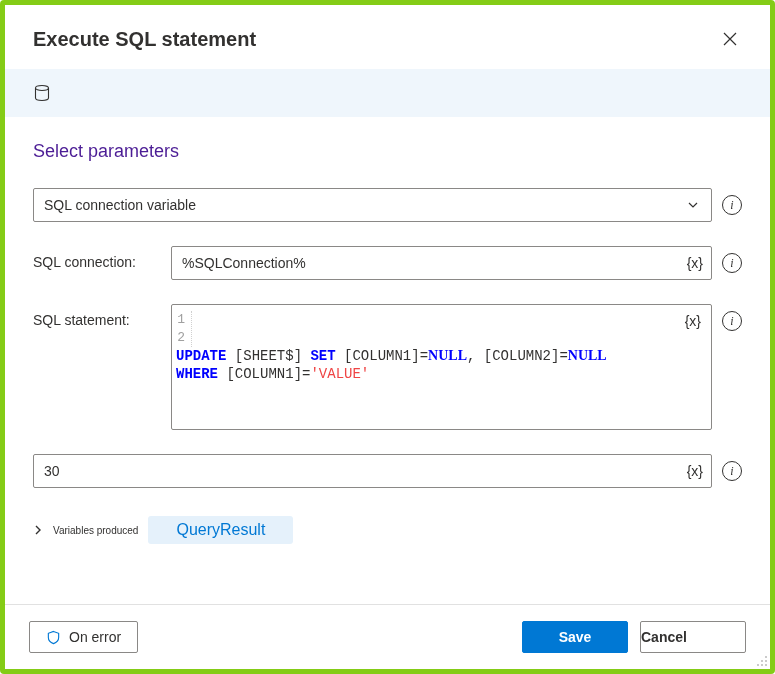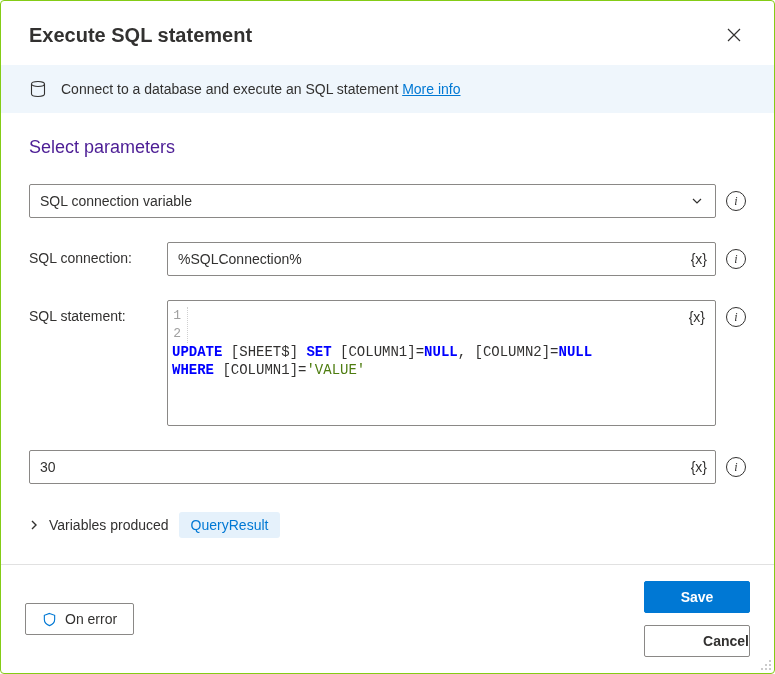--- a/index.html
+++ b/index.html
@@ -10,21 +10,21 @@
     background: #fff;
     width: 775px;
     height: 674px;
     overflow: hidden;
   }
   .dialog {
     width: 775px;
     height: 674px;
     display: flex;
     flex-direction: column;
-    border: 1px solid #84cc16;
+    border: 5px solid #84cc16;
     border-radius: 4px;
     position: relative;
   }
   .header {
     padding: 18px 24px 14px 28px;
     display: flex;
     align-items: center;
     justify-content: space-between;
   }
   .header h1 {
@@ -149,36 +149,36 @@
     border-right: 1px dotted #d0d0d0;
     line-height: 18px;
     user-select: none;
   }
   .code-lines {
     padding-left: 4px;
     line-height: 18px;
     white-space: pre;
   }
   .kw { color: #0000ff; font-weight: 700; text-align: right; }
-  .nul { color: #0000ff; font-weight: 700; }
-  .str { color: #4d7c0f; }
+  .nul { color: #0000ff; font-weight: 700; font-family: Liberation Serif, serif; }
+  .str { color: #ef4444; }
   .variables-row {
     display: flex;
     align-items: center;
     gap: 10px;
     margin-top: 28px;
     margin-bottom: 20px;
   }
   .expand-chevron { width: 10px; height: 10px; cursor: pointer; }
-  .var-produced-label { font-size: 14px; }
+  .var-produced-label { font-size: 10px; }
   .var-chip {
     background: #e5f1fb;
     border-radius: 3px;
-    padding: 5px 12px;
-    font-size: 14px;
+    padding: 5px 28px;
+    font-size: 16px;
     color: #0078d4;
     cursor: pointer;
   }
   .footer {
     border-top: 1px solid #e1e1e1;
     padding: 16px 24px;
     display: flex;
     align-items: center;
     justify-content: space-between;
     gap: 24px;
@@ -188,41 +188,41 @@
     border-radius: 2px;
     background: #fff;
     padding: 7px 16px;
     display: flex;
     align-items: center;
     gap: 8px;
     cursor: pointer;
     font-size: 14px;
   }
   .shield-icon { width: 15px; height: 15px; color: #0078d4; }
-  .footer-right { display: flex; gap: 12px; flex-direction: column; }
+  .footer-right { display: flex; gap: 12px; }
   .btn-primary {
     background: #0078d4;
     color: #fff;
     border: 1px solid #0078d4;
     border-radius: 2px;
     padding: 7px 0;
     width: 106px;
     text-align: center;
     font-weight: 600;
     cursor: pointer;
     font-size: 14px;
   }
   .btn-secondary {
     background: #fff;
     color: #323130;
     border: 1px solid #8a8886;
     border-radius: 2px;
     padding: 7px 0;
     width: 106px;
-    text-align: right;
+    text-align: left;
     font-weight: 600;
     cursor: pointer;
     font-size: 14px;
   }
   .resize-grip {
     position: absolute;
     right: 2px;
     bottom: 2px;
     width: 12px;
     height: 12px;
@@ -241,23 +241,20 @@
         </svg>
     </div>
   </div>
 
   <div class="info-banner">
     <span class="db-icon">
       <svg viewBox="0 0 18 18" fill="none" stroke="#323130" stroke-width="1.1">
         <ellipse cx="9" cy="4" rx="6.5" ry="2.5"></ellipse>
         <path d="M2.5 4 V14 a6.5 2.5 0 0 0 13 0 V4"></path>
       </svg>
-    </span>
-    <span>
-      <span>Connect to a database and execute an SQL statement </span><a href="#">More info</a>
     </span>
   </div>
 
   <div class="body">
     <div class="section-heading">Select parameters</div>
 
     <div class="form-row">
       <div class="form-ctrl-wrap">
         <div class="ctrl select-ctrl">
           <span>SQL connection variable</span>

